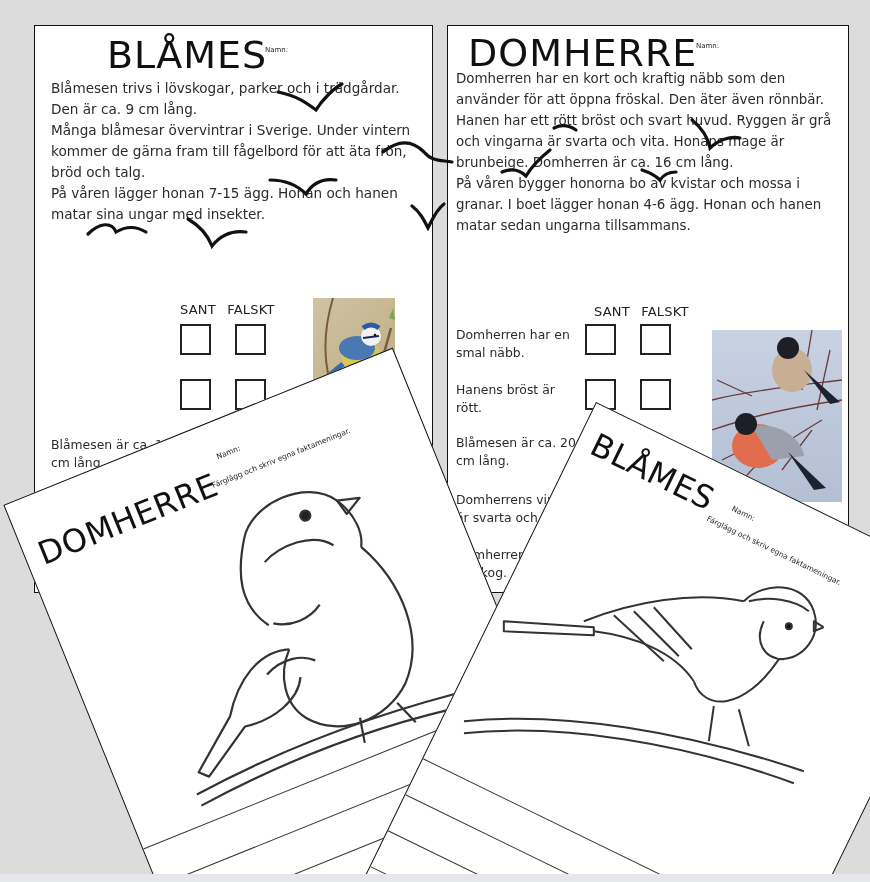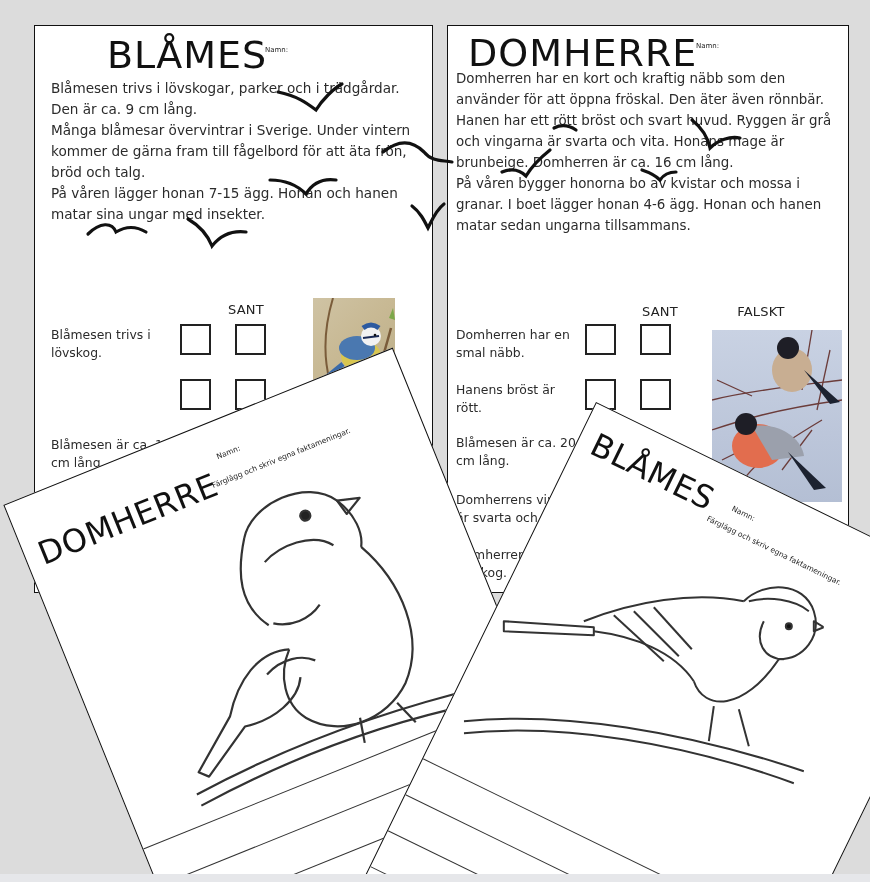--- a/index.html
+++ b/index.html
@@ -35,21 +35,21 @@
   .body-text {
     position: absolute; left: 16px; right: 8px; top: 52px;
     font-size: 13.6px; line-height: 21px; color: #2b2b2b;
   }
   #sheet-domherre .body-text { left: 8px; top: 42px; font-size: 13.4px; }
   .body-text p { margin: 0; }
 
   .q-header { position: absolute; font-size: 13px; color: #222; letter-spacing: 0.2px; }
   #sheet-blames .q-header { left: 145px; top: 276px; }
   #sheet-domherre .q-header { left: 146px; top: 278px; }
-  .q-header span { margin-right: 7px; margin-left: 48px; }
+  .q-header span { margin-right: 7px; }
 
   .q-row { position: absolute; left: 16px; width: 240px; height: 40px; }
   #sheet-domherre .q-row { left: 8px; }
   .q-text { position: absolute; left: 0; top: 2px; width: 128px; font-size: 12.4px; line-height: 18px; color: #2b2b2b; }
   .cb {
     position: absolute; width: 31px; height: 31px; border: 2px solid #222;
     box-sizing: border-box; background: #fff; top: 0;
   }
   .cb.sant { left: 129px; }
   .cb.falskt { left: 184px; }
@@ -102,21 +102,20 @@
   <div class="body-text">
     <p>Blåmesen trivs i lövskogar, parker och i trädgårdar. Den är ca. 9 cm lång.</p>
     <p>Många blåmesar övervintrar i Sverige. Under vintern kommer de gärna fram till fågelbord för att äta frön, bröd och talg.</p>
     <p>På våren lägger honan 7-15 ägg. Honan och hanen matar sina ungar med insekter.</p>
   </div>
   <div class="q-header">
     <span>SANT</span>
     <span>FALSKT</span>
   </div>
   <div class="q-row" style="top:298px">
-    <div class="q-text">Blåmesen trivs i lövskog.</div>
     <div class="cb sant"></div>
     <div class="cb falskt"></div>
   </div>
   <div class="q-row" style="top:353px">
     <div class="cb sant"></div>
     <div class="cb falskt"></div>
   </div>
   <div class="q-row" style="top:408px">
     <div class="q-text">Blåmesen är ca. 12 cm lång.</div>
     <div class="cb sant"></div>

